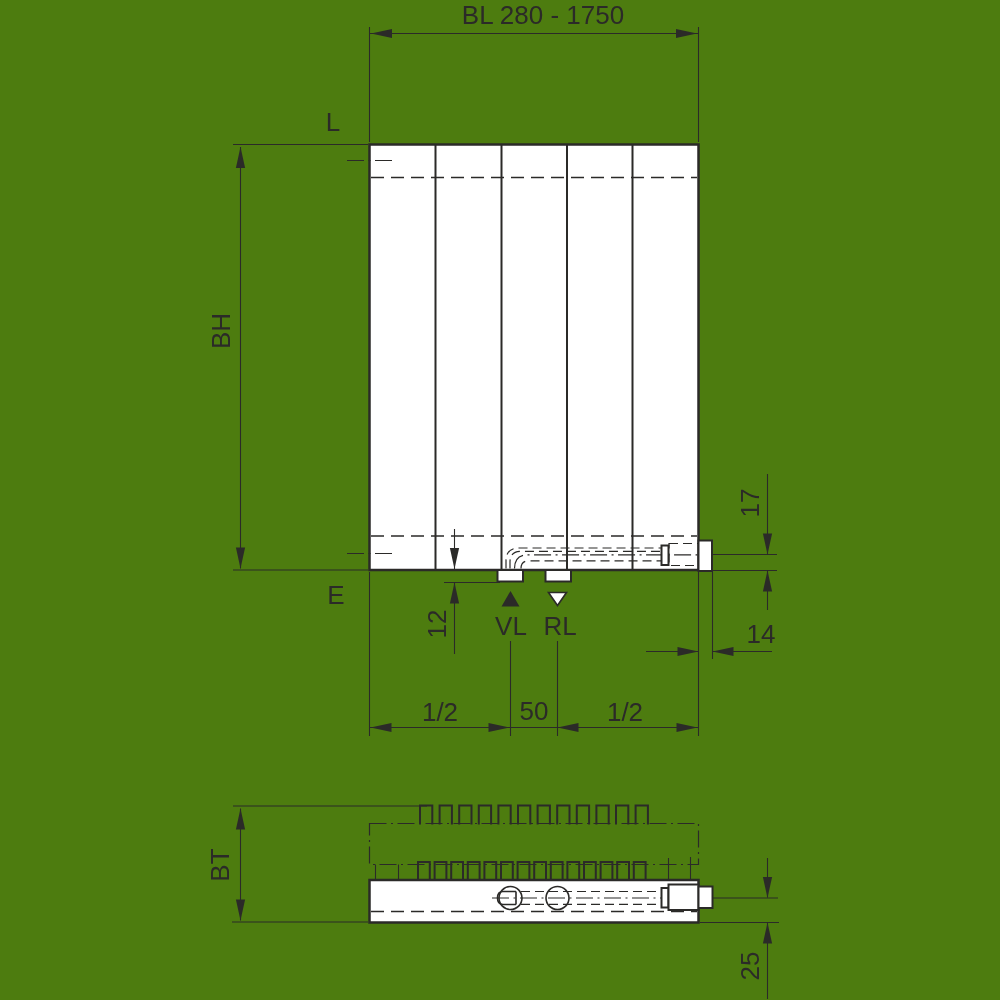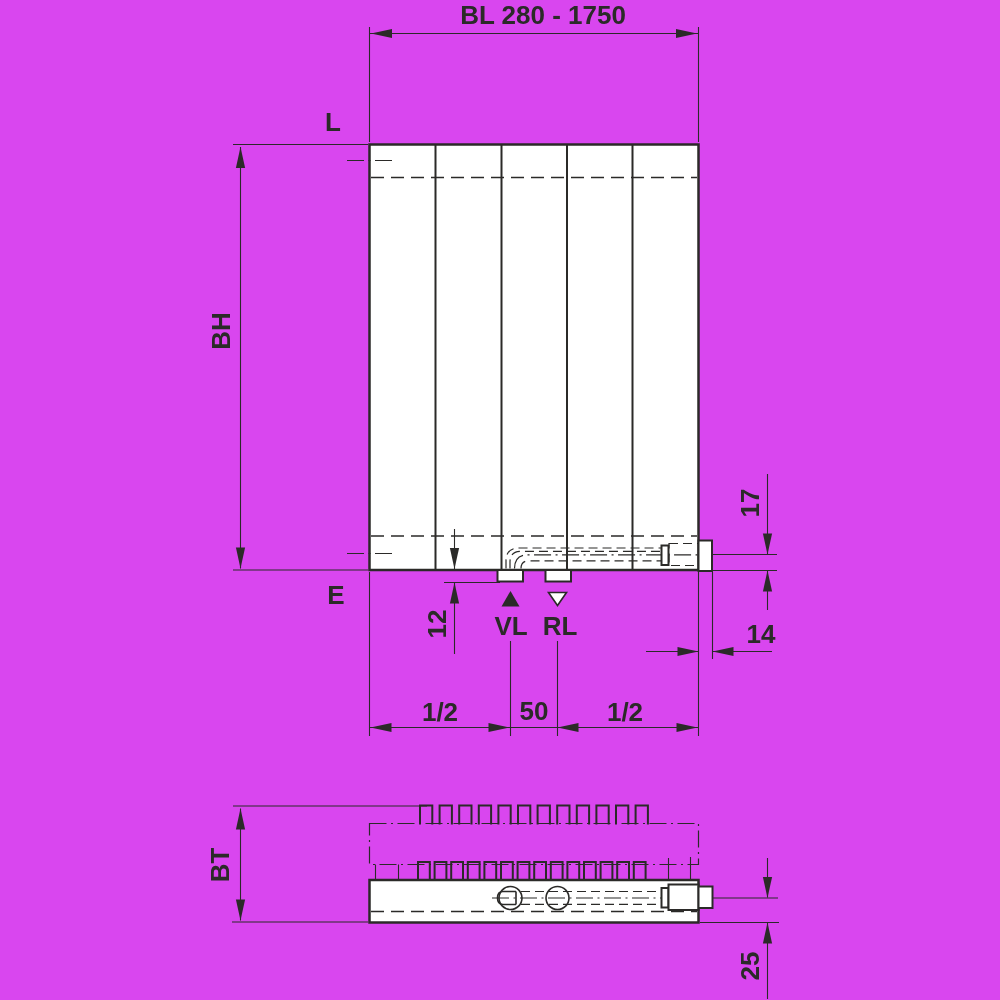--- a/index.html
+++ b/index.html
@@ -1,16 +1,16 @@
 <!DOCTYPE html>
 <html><head>
 <meta charset="utf-8">
 <style>
   html,body{margin:0;padding:0;background:#ffffff;}
-  #stage{position:relative;width:1000px;height:1000px;background:#d946ef;overflow:hidden;font-weight:bold;}
+  #stage{position:relative;width:1000px;height:1000px;background:#4d7c0f;overflow:hidden;}
   svg{display:block;}
   
   .obj  {stroke:#2b2a28;stroke-width:2.5;fill:none;stroke-linecap:square;}
   .obj2 {stroke:#2b2a28;stroke-width:2;fill:none;stroke-linecap:square;}
   .thin {stroke:#2b2a28;stroke-width:1.1;fill:none;stroke-linecap:butt;}
   .dash {stroke:#2b2a28;stroke-width:1.4;fill:none;stroke-dasharray:13 7;}
   .hid  {stroke:#2b2a28;stroke-width:1.2;fill:none;stroke-dasharray:9 5;}
   .cl   {stroke:#2b2a28;stroke-width:1.2;fill:none;stroke-dasharray:17 4.5 2 4.5;}
   .ah   {fill:#2b2a28;stroke:none;}
   .wfill{fill:#ffffff;}

